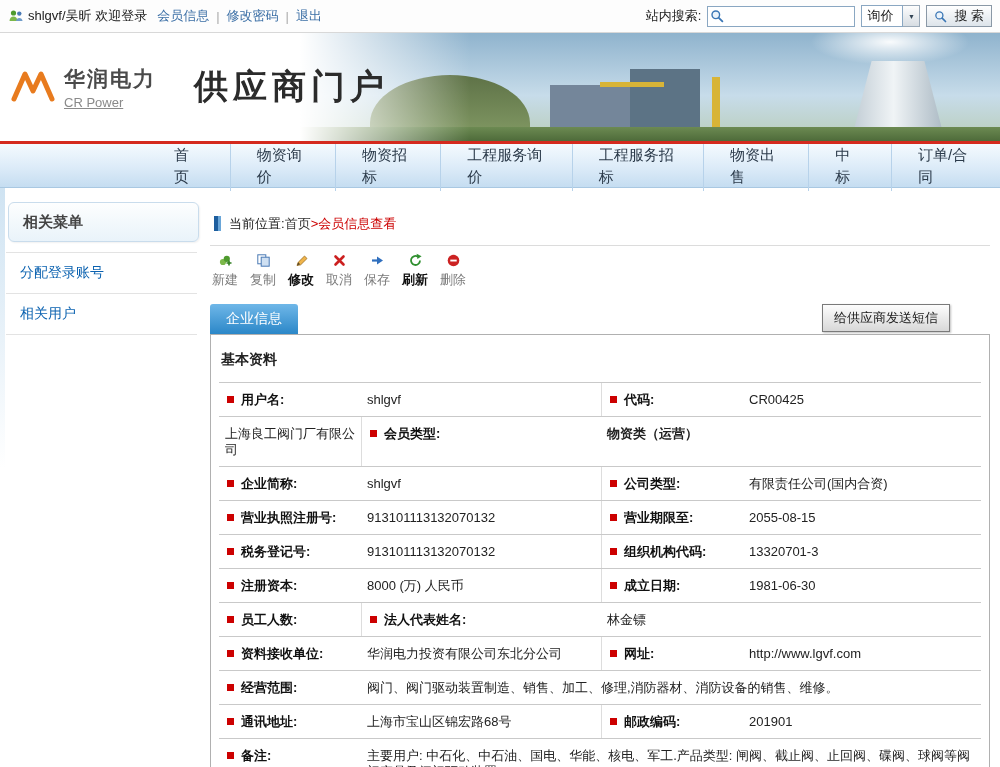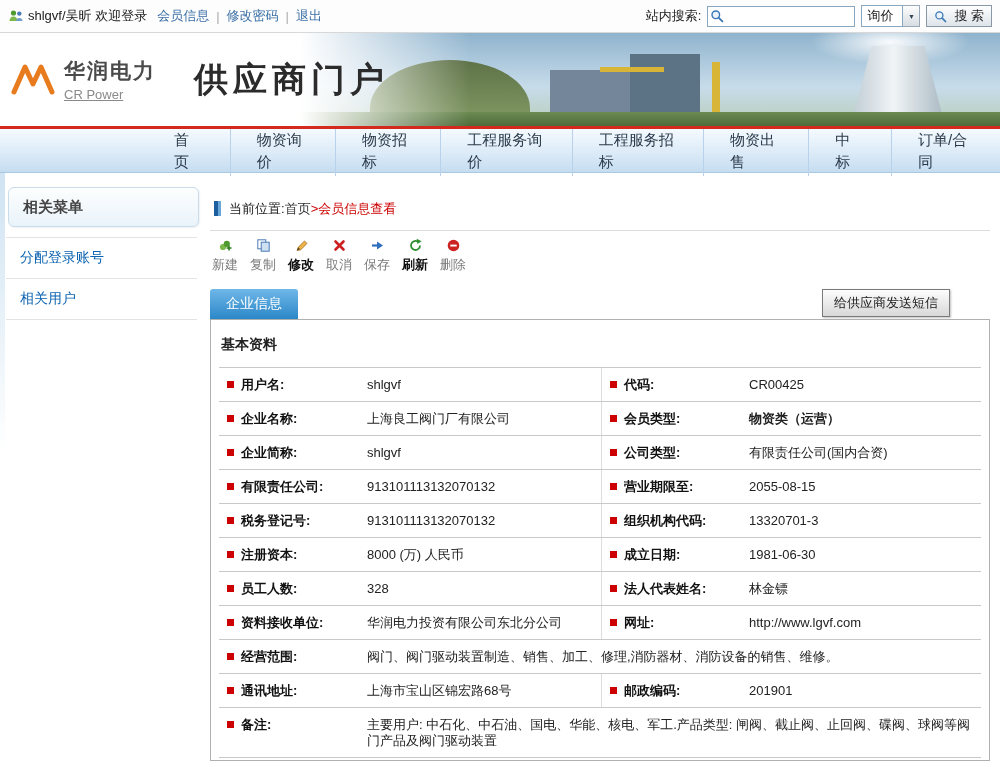--- a/index.html
+++ b/index.html
@@ -18,21 +18,21 @@
   .search-label { color:#222; }
   .search-wrap { position:relative; display:inline-flex; align-items:center; }
   .search-wrap .mag { position:absolute; left:3px; top:3px; }
   .site-search { width:148px; height:21px; border:1px solid #8aa7c2; padding:0 4px 0 20px; font-size:12px; outline:none; }
   .combo { display:inline-flex; align-items:stretch; height:22px; }
   .combo-text { border:1px solid #8aa7c2; background:#fff; min-width:42px; padding:0 5px; display:flex; align-items:center; font-size:13px; }
   .combo-btn { width:17px; border:1px solid #9aa9b8; border-left:none; background:linear-gradient(#fdfdfd,#d7dde3); display:flex; align-items:center; justify-content:center; font-size:7px; color:#345; cursor:pointer; }
   .search-btn { display:inline-flex; align-items:center; gap:3px; border:1px solid #8a98a6; background:linear-gradient(#ffffff,#dde4ea); height:22px; padding:0 7px; font-size:13px; font-family:inherit; cursor:pointer; color:#222; }
 
   
-  .banner { height:96px; position:relative; background:#fff; border-bottom:3px solid #d42a1e; overflow:hidden; }
+  .banner { height:111px; position:relative; background:#fff; border-bottom:3px solid #d42a1e; overflow:hidden; }
   .photo { position:absolute; top:0; bottom:0; left:300px; right:0; z-index:1;
            background:linear-gradient(#8fb3cd, #c7dcea 58%, #b9cdb9); }
   .photo .ground { position:absolute; bottom:0; left:0; right:0; height:14px; background:linear-gradient(#6c8a52,#4e6b3a); }
   .photo .shed { position:absolute; left:70px; bottom:12px; width:160px; height:54px; background:linear-gradient(#5e7247,#7d9460); border-radius:80px 80px 0 0 / 48px 48px 0 0; }
   .photo .blk1 { position:absolute; left:250px; bottom:12px; width:120px; height:44px; background:#74869a; }
   .photo .blk2 { position:absolute; left:330px; bottom:12px; width:70px; height:60px; background:#5c7385; }
   .photo .yel1 { position:absolute; left:300px; bottom:54px; width:64px; height:5px; background:#d8b437; }
   .photo .yel2 { position:absolute; left:412px; bottom:12px; width:8px; height:52px; background:#d8b437; }
   .photo .tower { position:absolute; right:58px; bottom:12px; width:88px; height:68px; background:linear-gradient(90deg,#c3ced6,#f0f4f6 45%,#aebcc6); clip-path:polygon(20% 0,80% 0,100% 100%,0 100%); }
   .photo .steam { position:absolute; right:30px; top:-14px; width:160px; height:46px; background:radial-gradient(ellipse at center, rgba(255,255,255,.95) 0%, rgba(255,255,255,0) 70%); }
@@ -269,24 +269,20 @@
               <span>用户名:</span>
             </div>
             <div class="cell val">shlgvf</div>
             <div class="cell lab c3">
               <span class="bullet"></span>
               <span>代码:</span>
             </div>
             <div class="cell val">CR00425</div>
           </div>
           <div class="irow">
-            <div class="cell lab">
-              <span class="bullet"></span>
-              <span>企业名称:</span>
-            </div>
             <div class="cell val">上海良工阀门厂有限公司</div>
             <div class="cell lab c3">
               <span class="bullet"></span>
               <span>会员类型:</span>
             </div>
             <div class="cell val b">物资类（运营）</div>
           </div>
           <div class="irow">
             <div class="cell lab">
               <span class="bullet"></span>
@@ -295,21 +291,21 @@
             <div class="cell val">shlgvf</div>
             <div class="cell lab c3">
               <span class="bullet"></span>
               <span>公司类型:</span>
             </div>
             <div class="cell val">有限责任公司(国内合资)</div>
           </div>
           <div class="irow">
             <div class="cell lab">
               <span class="bullet"></span>
-              <span>有限责任公司:</span>
+              <span>营业执照注册号:</span>
             </div>
             <div class="cell val">913101113132070132</div>
             <div class="cell lab c3">
               <span class="bullet"></span>
               <span>营业期限至:</span>
             </div>
             <div class="cell val">2055-08-15</div>
           </div>
           <div class="irow">
             <div class="cell lab">
@@ -333,21 +329,20 @@
               <span class="bullet"></span>
               <span>成立日期:</span>
             </div>
             <div class="cell val">1981-06-30</div>
           </div>
           <div class="irow">
             <div class="cell lab">
               <span class="bullet"></span>
               <span>员工人数:</span>
             </div>
-            <div class="cell val">328</div>
             <div class="cell lab c3">
               <span class="bullet"></span>
               <span>法人代表姓名:</span>
             </div>
             <div class="cell val">林金镖</div>
           </div>
           <div class="irow">
             <div class="cell lab">
               <span class="bullet"></span>
               <span>资料接收单位:</span>

